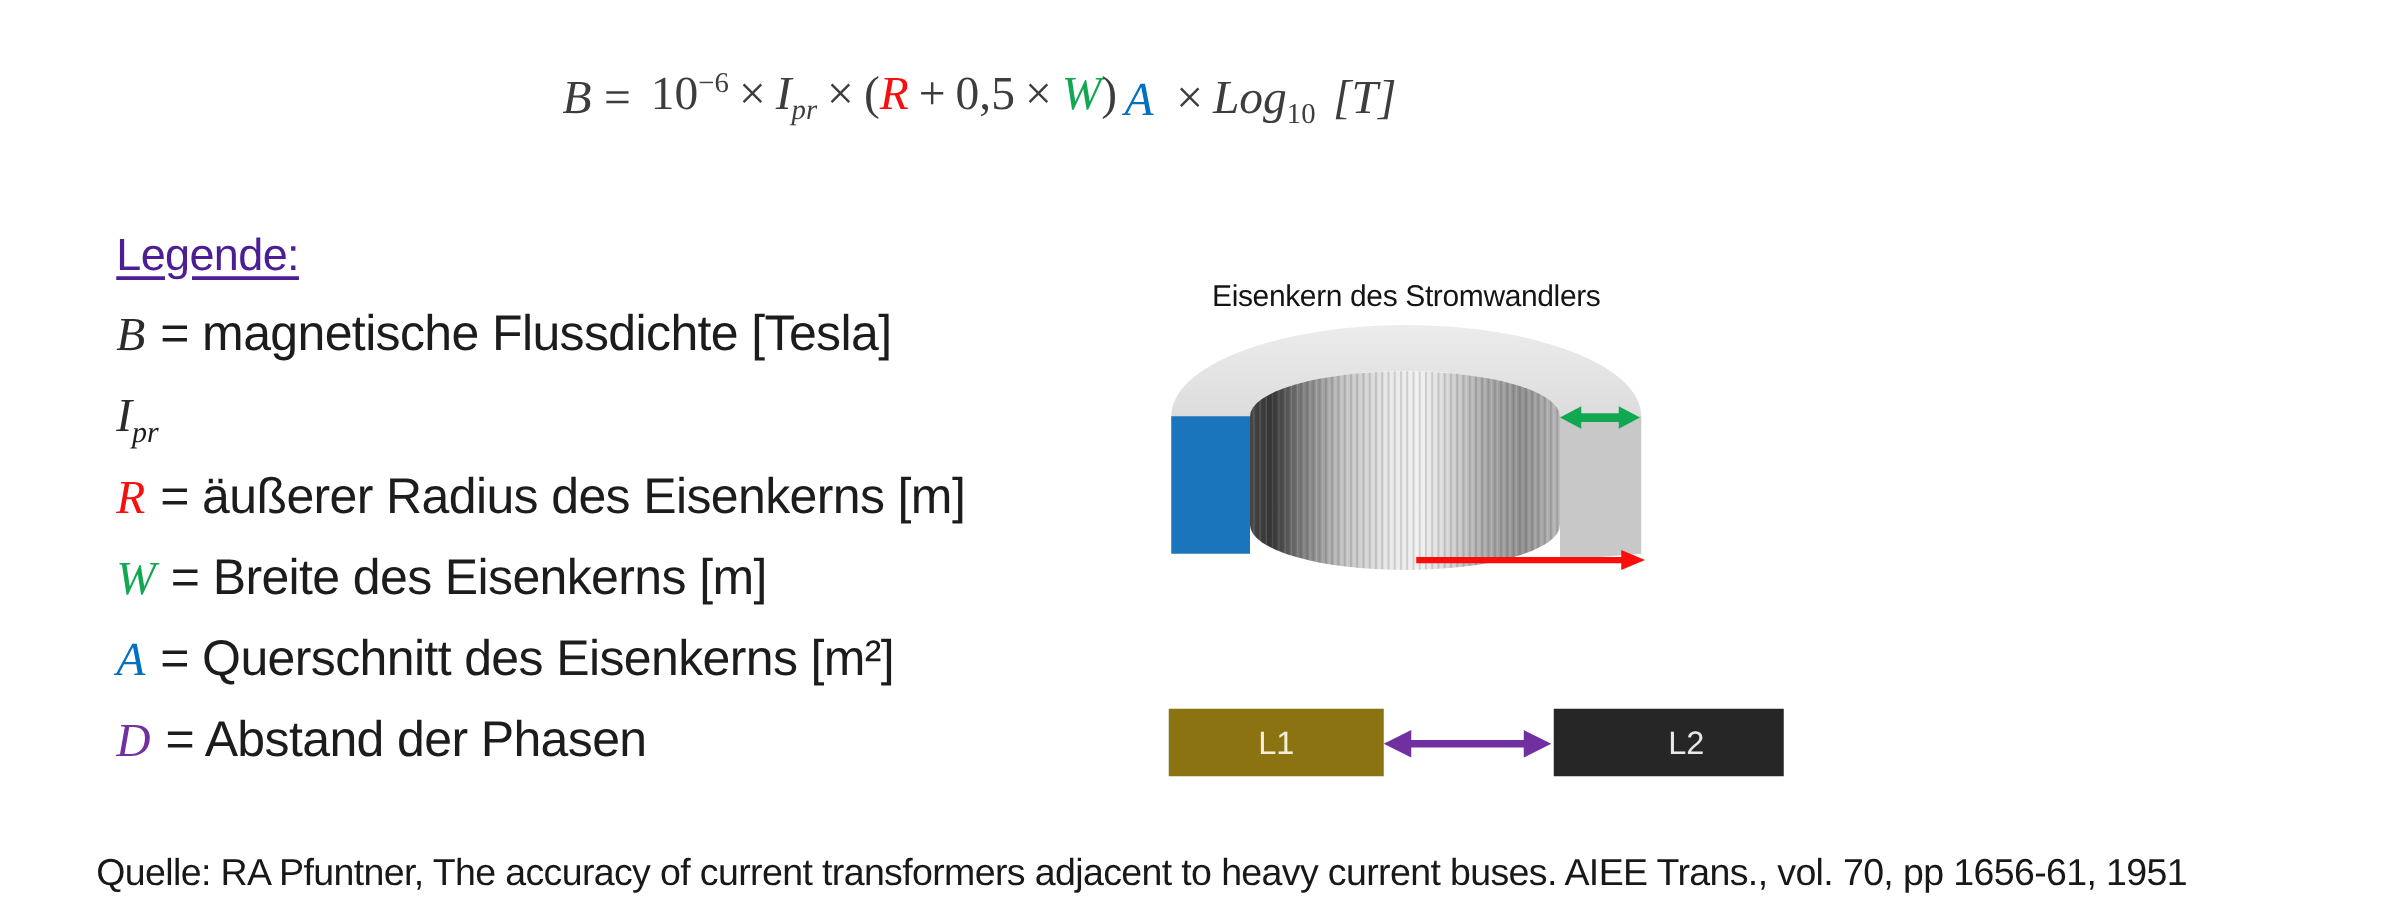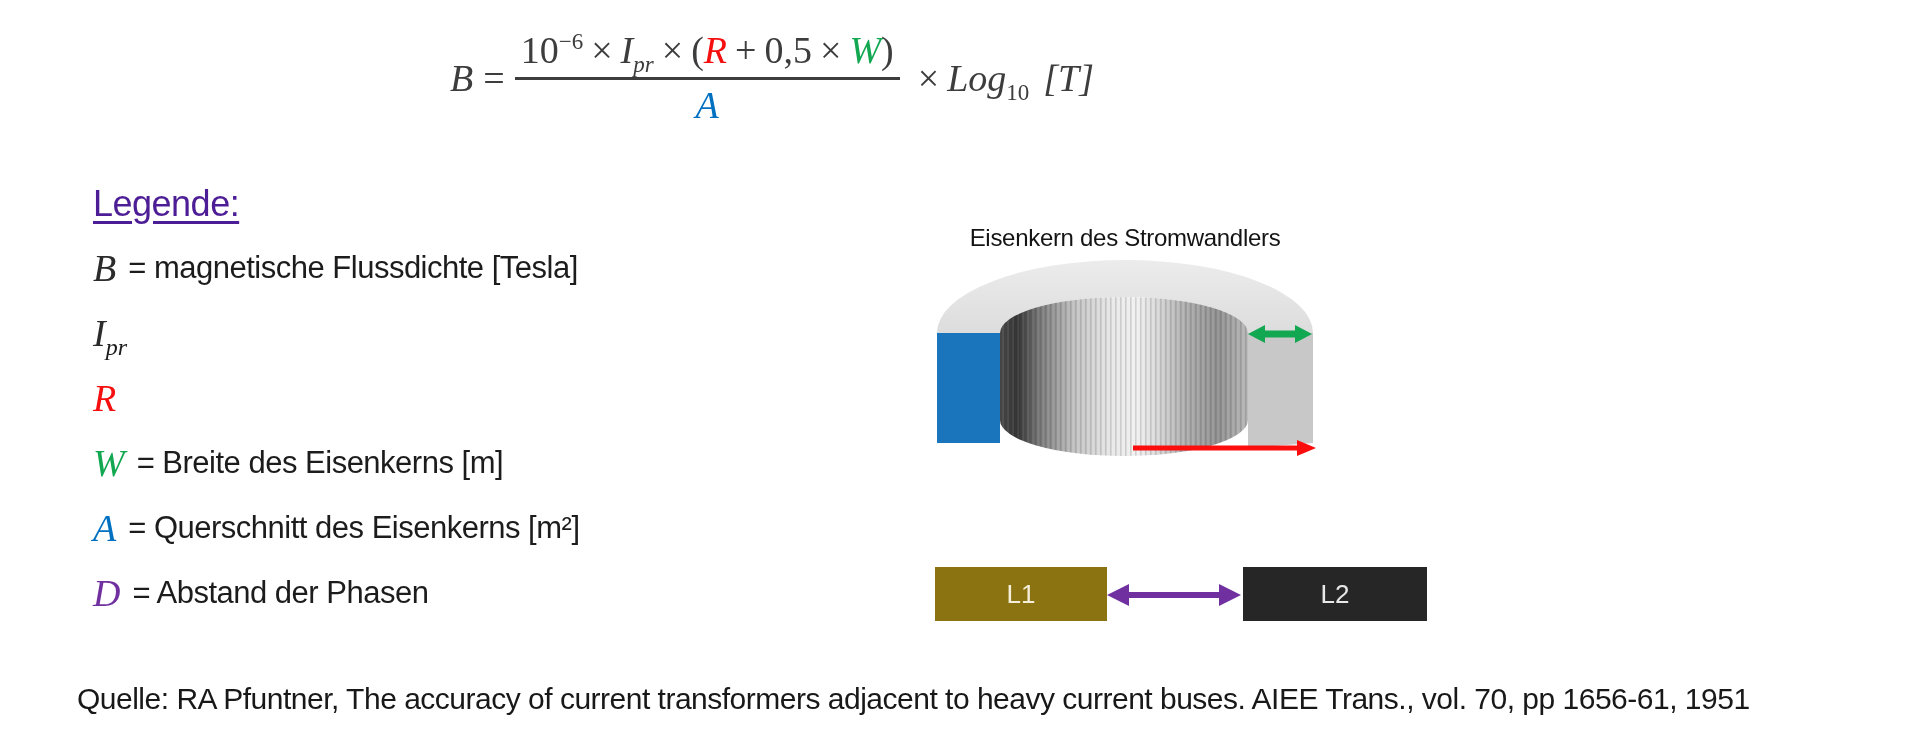--- a/index.html
+++ b/index.html
@@ -7,43 +7,43 @@
           font-family:"Liberation Sans",sans-serif;color:#1c1c1c;}
 
   
   .formula{position:absolute;left:450px;top:22px;height:112px;display:flex;align-items:center;
            gap:10px;font-family:"Liberation Serif",serif;font-size:38px;color:#3d3d3d;white-space:nowrap;}
   .mi{font-style:italic;}
   .mo{margin:0 8px;}
   .formula sup{font-size:23px;vertical-align:super;line-height:0;}
   .formula sub{font-size:23px;vertical-align:sub;line-height:0;font-style:italic;}
   .formula sub.up{font-style:normal;}
-  .frac{display:flex;flex-direction:column;align-items:center;}
+  .frac{display:flex;align-items:center;}
   .frac .num{display:block;padding:0 6px 5px;line-height:1.1;}
   .frac .bar{align-self:stretch;height:3px;background:#3d3d3d;}
   .frac .den{display:block;padding-top:5px;line-height:1.1;}
   .unit{font-style:italic;margin-left:4px;}
 
   
   .legend-title{position:absolute;left:93px;top:183px;font-size:36px;letter-spacing:-0.5px;
                 text-decoration:underline;text-underline-offset:5px;color:#4c1d95;}
   .legend{position:absolute;left:93px;top:235px;}
   .lrow{height:65px;display:flex;align-items:center;}
   .sym{font-family:"Liberation Serif",serif;font-style:italic;font-size:38px;margin-right:12px;line-height:1;}
   .sym sub{font-size:24px;vertical-align:sub;line-height:0;}
-  .ltext{font-size:31px;letter-spacing:-0.5px;color:#1c1c1c;}
+  .ltext{font-size:40px;letter-spacing:-0.5px;color:#1c1c1c;}
 
   
   .diagram-title{position:absolute;left:920px;top:224px;width:410px;text-align:center;
                  font-size:24px;letter-spacing:-0.3px;color:#141414;}
   .torus{position:absolute;left:920px;top:255px;}
   .phase{position:absolute;top:567px;height:54px;display:flex;align-items:center;justify-content:center;
          font-size:26px;}
   .phase.l1{left:935px;width:172px;color:#f4eeda;text-align:center;}
-  .phase.l2{left:1243px;width:184px;color:#e8e8e8;}
+  .phase.l2{left:1243px;width:156px;color:#e8e8e8;padding-left:28px;}
   .dist-arrow{position:absolute;left:1105px;top:575px;}
 
   
   .source{position:absolute;left:77px;top:682px;font-size:30px;letter-spacing:-0.5px;color:#181818;}
 </style>
 </head>
 <body>
 
 <div class="canvas">
 
@@ -70,20 +70,21 @@
   <div class="legend">
     <div class="lrow">
       <span class="sym"><span style="color: rgb(43, 43, 43);">B</span><sub></sub></span>
       <span class="ltext">= magnetische Flussdichte [Tesla]</span>
     </div>
     <div class="lrow">
       <span class="sym"><span style="color: rgb(43, 43, 43);">I</span><sub>pr</sub></span>
     </div>
     <div class="lrow">
       <span class="sym"><span style="color: rgb(245, 15, 15);">R</span><sub></sub></span>
+      <span class="ltext">= äußerer Radius des Eisenkerns [m]</span>
     </div>
     <div class="lrow">
       <span class="sym"><span style="color: rgb(18, 167, 81);">W</span><sub></sub></span>
       <span class="ltext">= Breite des Eisenkerns [m]</span>
     </div>
     <div class="lrow">
       <span class="sym"><span style="color: rgb(0, 112, 192);">A</span><sub></sub></span>
       <span class="ltext">= Querschnitt des Eisenkerns [m²]</span>
     </div>
     <div class="lrow">

